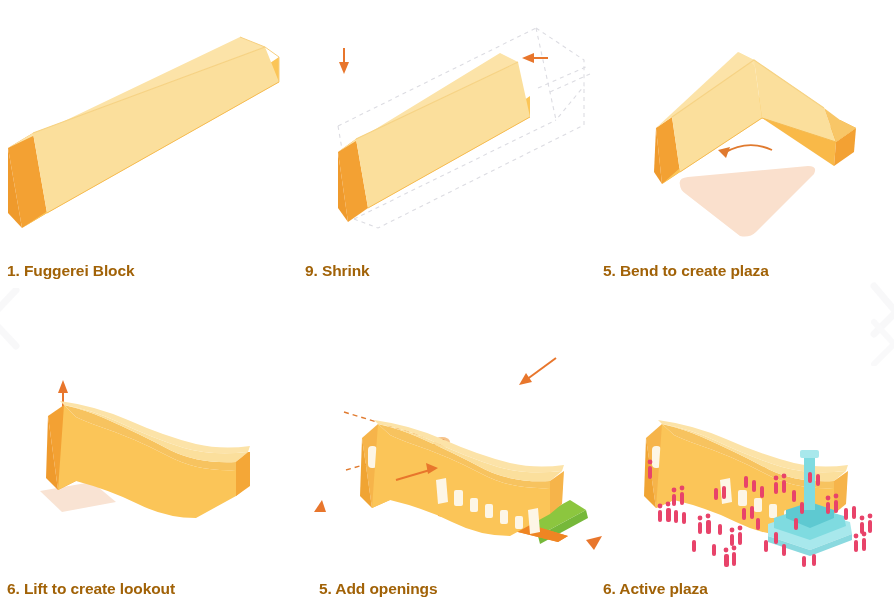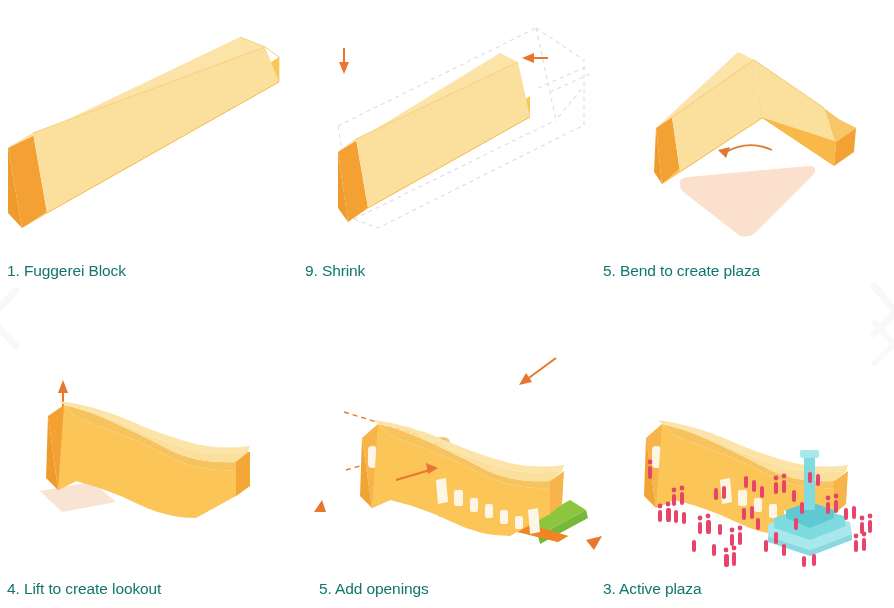--- a/index.html
+++ b/index.html
@@ -37,22 +37,22 @@
     display: block;
     width: 298px;
     height: 262px;
     overflow: visible;
   }
   .step-caption {
     position: absolute;
     left: 7px;
     bottom: 26px;
     font-size: 15.5px;
-    font-weight: normal;
-    color: #0f766e;
+    font-weight: bold;
+    color: #a16207;
     letter-spacing: -0.1px;
     white-space: nowrap;
     line-height: 1;
   }
   .row2 .step-caption {
     bottom: 12px;
   }
   .watermark {
     position: absolute;
     opacity: 0.5;
@@ -205,21 +205,21 @@
           <path d="M48 112 L64 101 Q92 106 116 117 Q152 134 184 144 Q212 152 248 148
                    L236 158 Q198 160 170 146 Q140 130 104 114 Q86 106 64 101 Z" fill="#fbdf9c"></path>
           <path d="M60 97 Q96 102 128 116 Q164 132 196 140 Q222 146 250 142 L248 148
                    Q212 152 184 144 Q152 134 116 117 Q92 106 64 101 Z" fill="#fce3a8"></path>
 
           <path d="M236 158 L236 192 L248 182 L250 148 Z" fill="#f3a133"></path>
           <path d="M248 148 L250 148 L250 182 L236 192 L236 158 Z" fill="#f4a737"></path>
         </g>
       </svg>
     </div>
-    <div class="step-caption">4. Lift to create lookout</div>
+    <div class="step-caption">6. Lift to create lookout</div>
   </div>
 
   <div class="step-cell row2" style="left:298px; top:304px;margin-left:14px;">
     <div class="step-art">
       <svg viewBox="0 0 298 262">
 
         <g fill="none" stroke="#e07a2f" stroke-width="1.4" stroke-dasharray="5 4">
           <path d="M32 108 L124 136"></path>
           <path d="M34 166 L124 140"></path>
         </g>
@@ -383,16 +383,16 @@
           <circle cx="188" cy="172" r="2.4"></circle>
           <circle cx="232" cy="194" r="2.4"></circle>
           <circle cx="240" cy="192" r="2.4"></circle>
           <circle cx="266" cy="214" r="2.4"></circle>
           <circle cx="274" cy="212" r="2.4"></circle>
           <circle cx="260" cy="232" r="2.4"></circle>
           <circle cx="268" cy="230" r="2.4"></circle>
         </g>
       </svg>
     </div>
-    <div class="step-caption">3. Active plaza</div>
+    <div class="step-caption">6. Active plaza</div>
   </div>
 
 </div>
 
 </body></html>

